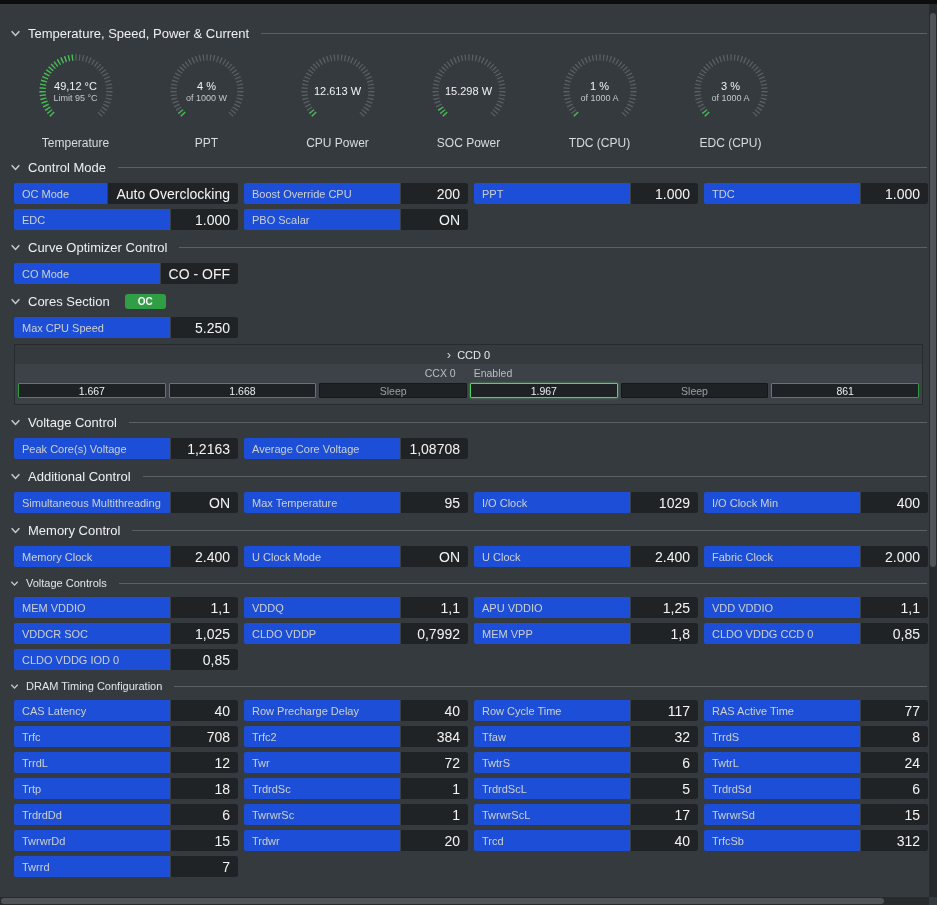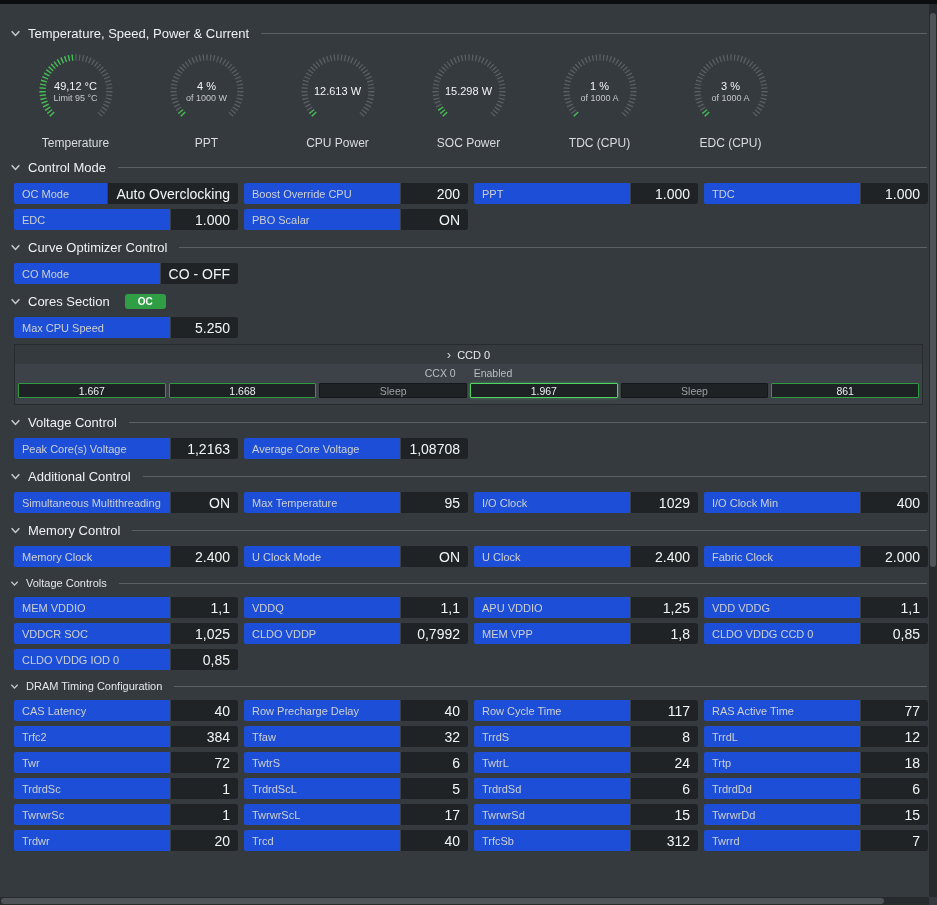--- a/index.html
+++ b/index.html
@@ -383,21 +383,21 @@
         <span class="f-label">VDDQ</span>
         <span class="f-value">1,1</span>
       </div>
 
       <div class="field">
         <span class="f-label">APU VDDIO</span>
         <span class="f-value">1,25</span>
       </div>
 
       <div class="field">
-        <span class="f-label">VDD VDDG</span>
+        <span class="f-label">VDD VDDIO</span>
         <span class="f-value">1,1</span>
       </div>
 
       <div class="field">
         <span class="f-label">VDDCR SOC</span>
         <span class="f-value">1,025</span>
       </div>
 
       <div class="field">
         <span class="f-label">CLDO VDDP</span>
@@ -446,20 +446,24 @@
       <div class="field">
         <span class="f-label">Row Cycle Time</span>
         <span class="f-value">117</span>
       </div>
 
       <div class="field">
         <span class="f-label">RAS Active Time</span>
         <span class="f-value">77</span>
       </div>
 
+      <div class="field">
+        <span class="f-label">Trfc</span>
+        <span class="f-value">708</span>
+      </div>
 
       <div class="field">
         <span class="f-label">Trfc2</span>
         <span class="f-value">384</span>
       </div>
 
       <div class="field">
         <span class="f-label">Tfaw</span>
         <span class="f-value">32</span>
       </div>

